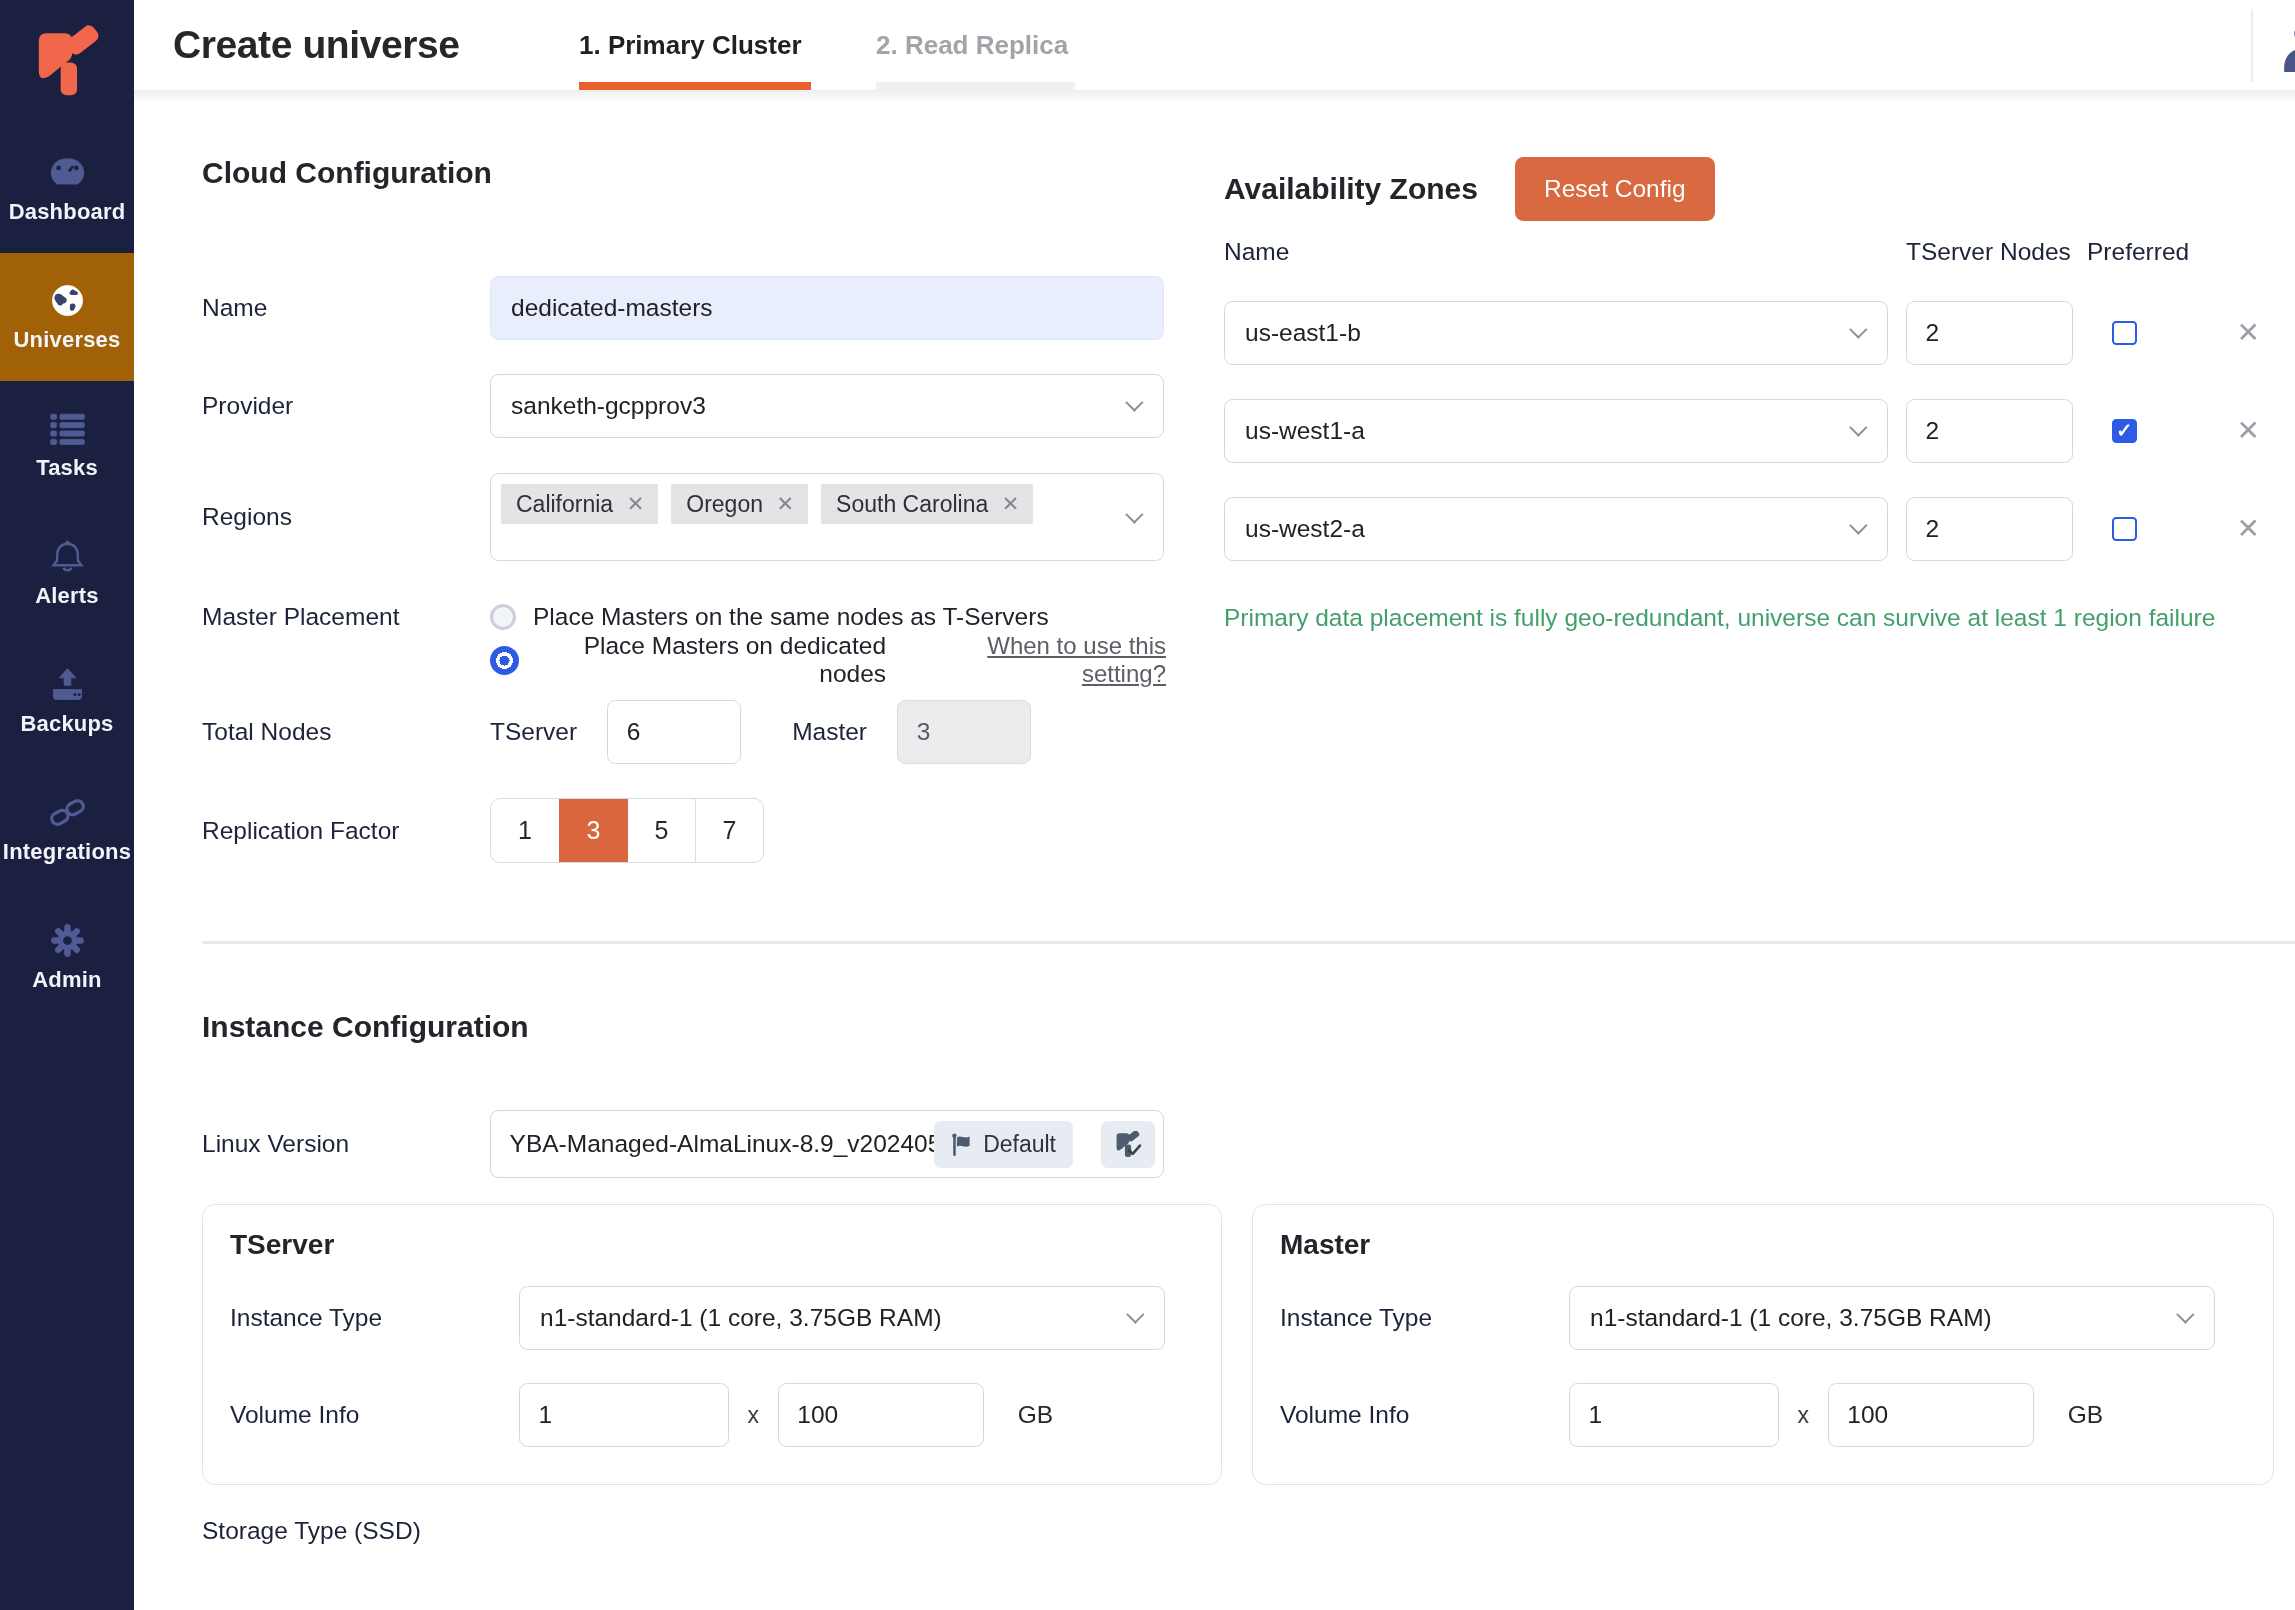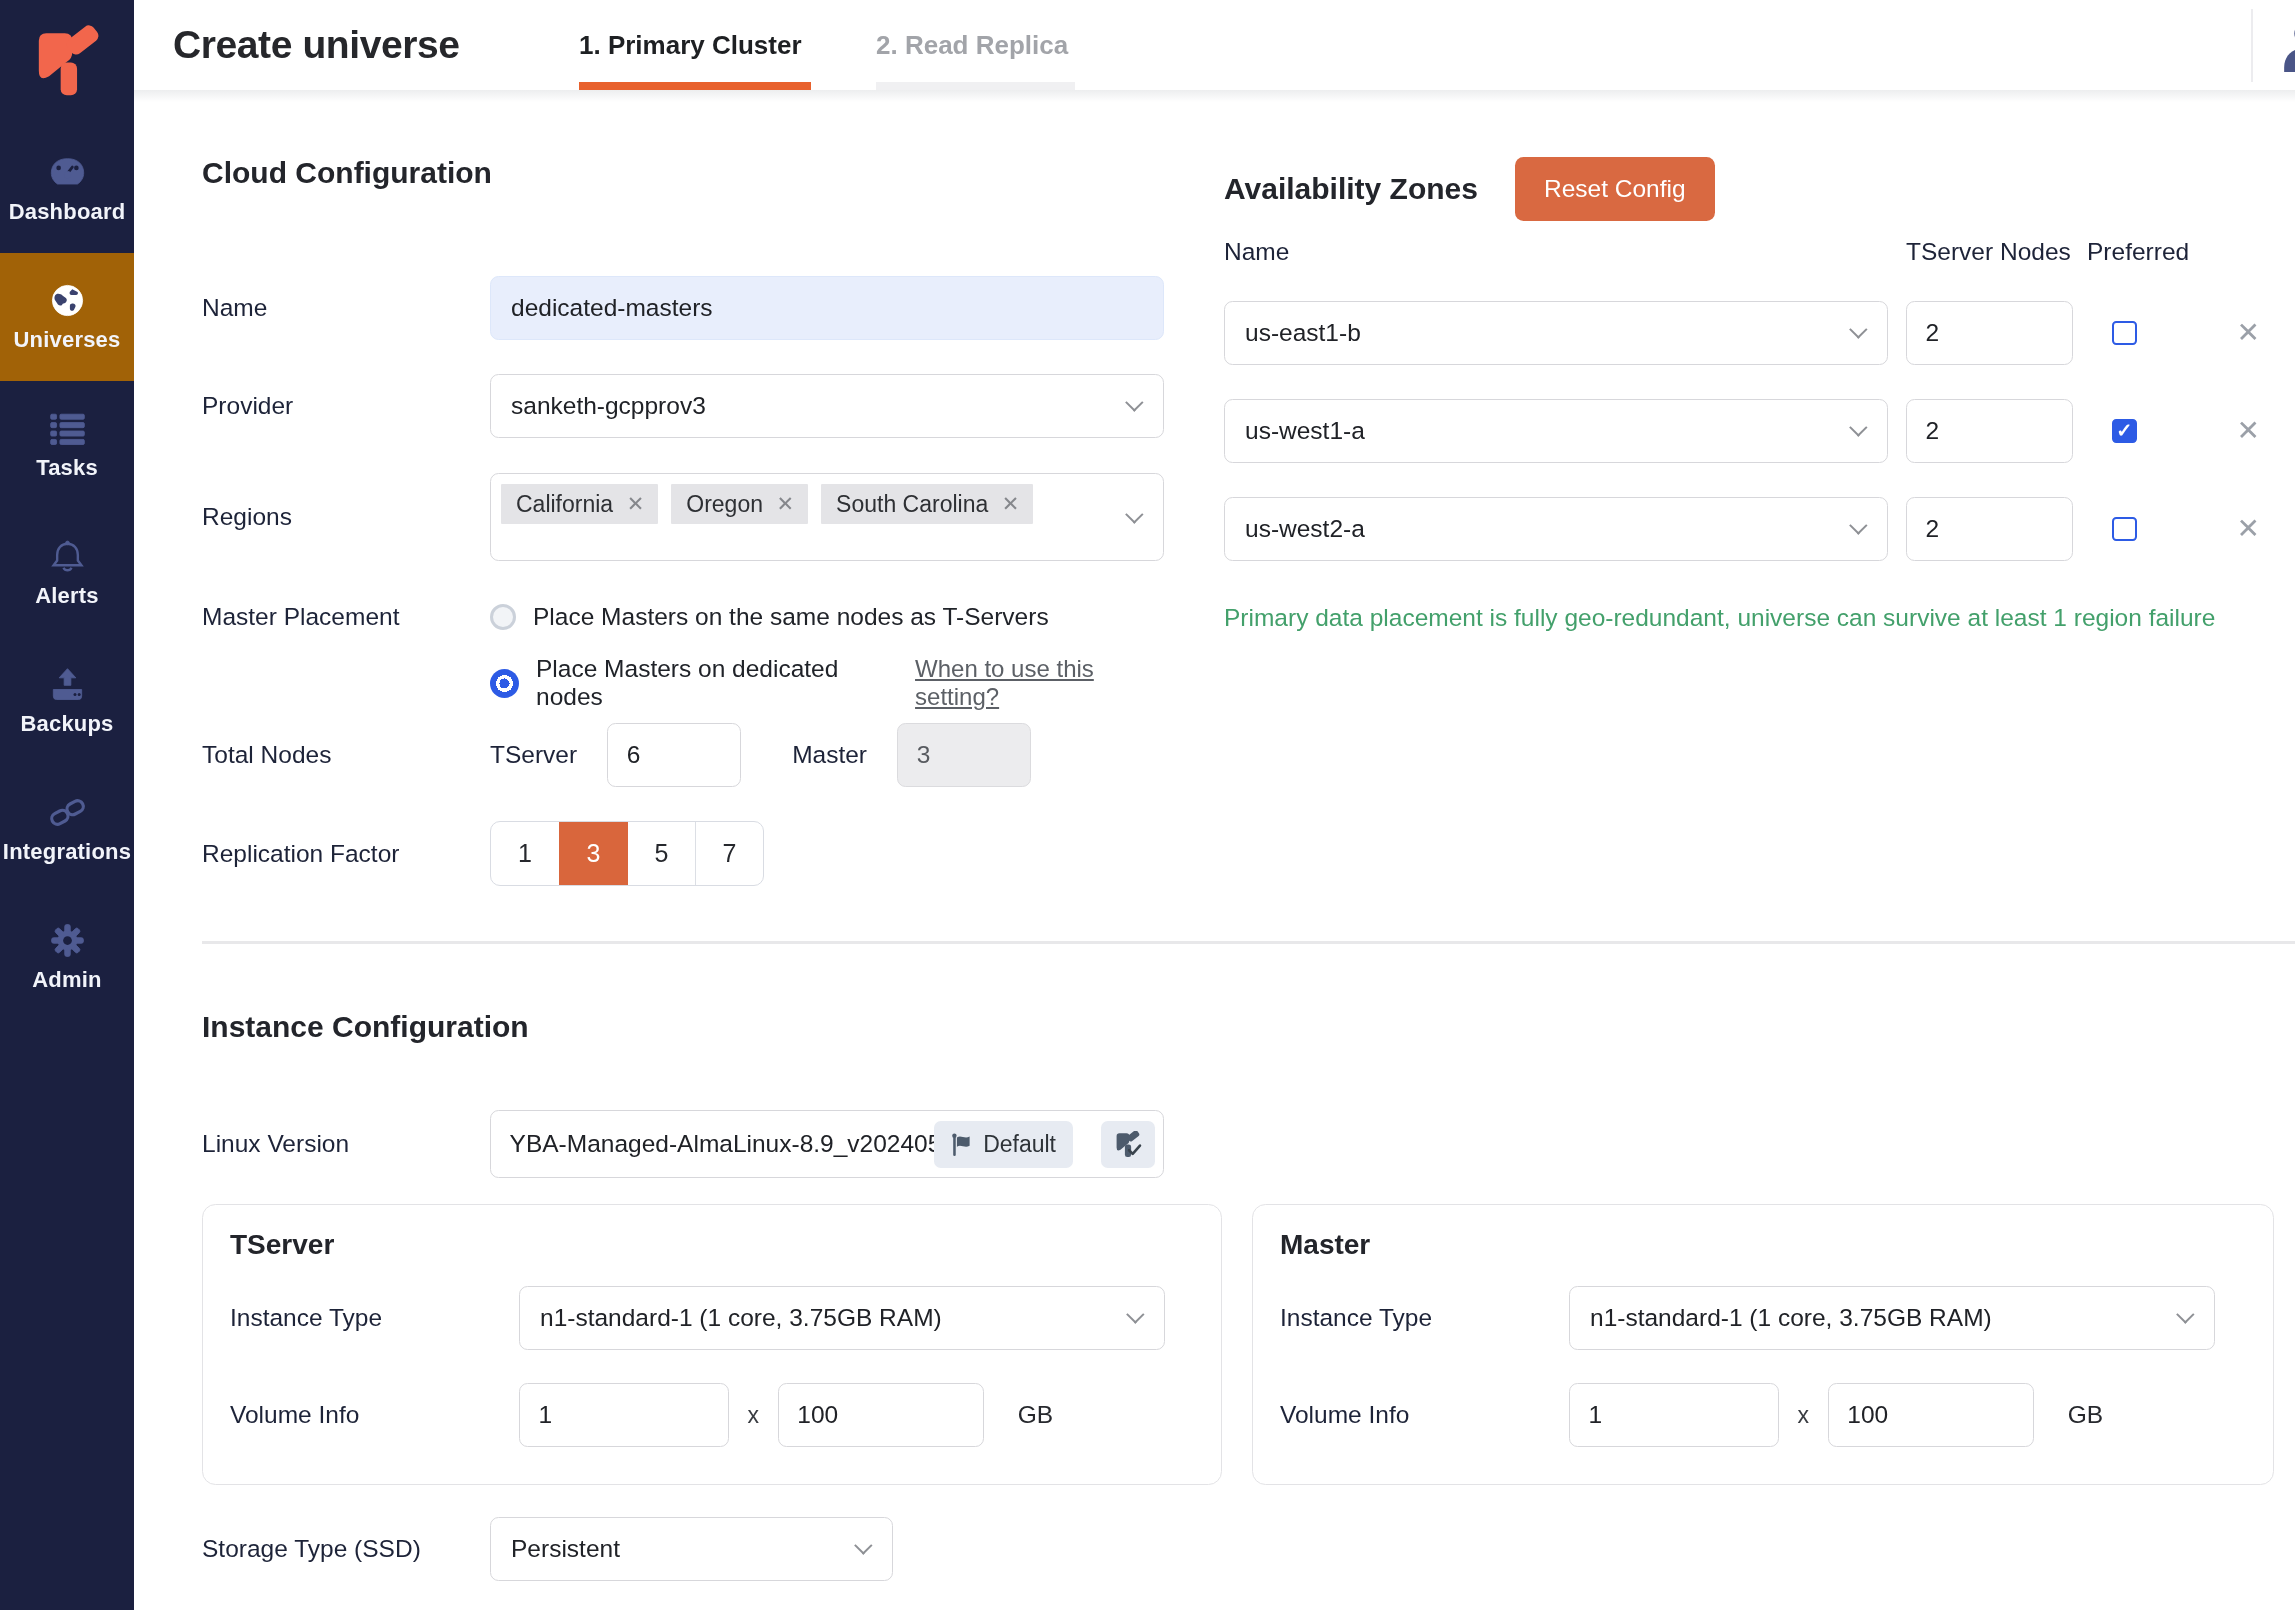--- a/index.html
+++ b/index.html
@@ -66,21 +66,21 @@
   .row-name { margin-top:86px; }
   .row-provider { margin-top:34px; }
   .row-regions { margin-top:35px; }
   .regions-box { height:88px; align-items:flex-start; padding:10px 51px 0 10px; flex-wrap:wrap; gap:13.5px; display:flex; }
   .chip { height:40px; background:#E4E4E7; border-radius:1px; display:flex; align-items:center;
     padding:0 13.5px 0 15px; font-size:23px; color:#2E3034; }
   .chip-x { margin-left:13.5px; color:#85878C; font-size:21px; cursor:pointer; }
   .row-mp { margin-top:35px; align-items:flex-start; }
   .row-mp .lbl { line-height:42px; }
   .radio-row { display:flex; align-items:center; height:42px; cursor:pointer; }
-  .radio-row + .radio-row { margin-top:24px; }
+  .radio-row + .radio-row { margin-top:1px;text-align:right; }
   .radio-dot { width:26px; height:26px; border-radius:50%; border:3.4px solid #CBD1DA; background:#F2F4F7; flex:none; }
   .radio-row.checked .radio-dot { border:none; width:29px; height:29px;
     background:radial-gradient(circle, #2D5BE5 0 5px, #ffffff 5px 8.5px, #2D5BE5 8.5px); }
   .radio-label { margin-left:17px; font-size:24.5px; color:#202329; }
   .mp-link { margin-left:29px; font-size:24px; color:#5C6066; text-decoration:underline; cursor:pointer; }
   .row-tn { margin-top:19.4px; }
   .tn-sub { font-size:24.5px; color:#1D2338; font-weight:500; }
   .tn-input { width:134px; margin-left:30px; padding:0 18.6px; }
   .tn-master-lbl { margin-left:51px; }
   .tn-input.disabled { background:#ECECEE; border-color:#DBDBDE; color:#585B60; margin-left:30px; }
@@ -445,18 +445,14 @@
       <input class="field vol-input" readonly="" style="padding: 0px 18.6px;" value="1">
       <span class="vol-x">x</span>
       <input class="field vol-input2" readonly="" style="padding: 0px 18.6px;" value="100">
       <span class="vol-gb">GB</span>
     </div>
   </div>
 </div>
 
 <div class="row-storage">
   <div class="lbl" style="width:288px;">Storage Type (SSD)</div>
-  <div class="select storage-select">
-    <span>Persistent</span>
-    <i class="chev"></i>
-  </div>
 </div>
 
 
 </body></html>

